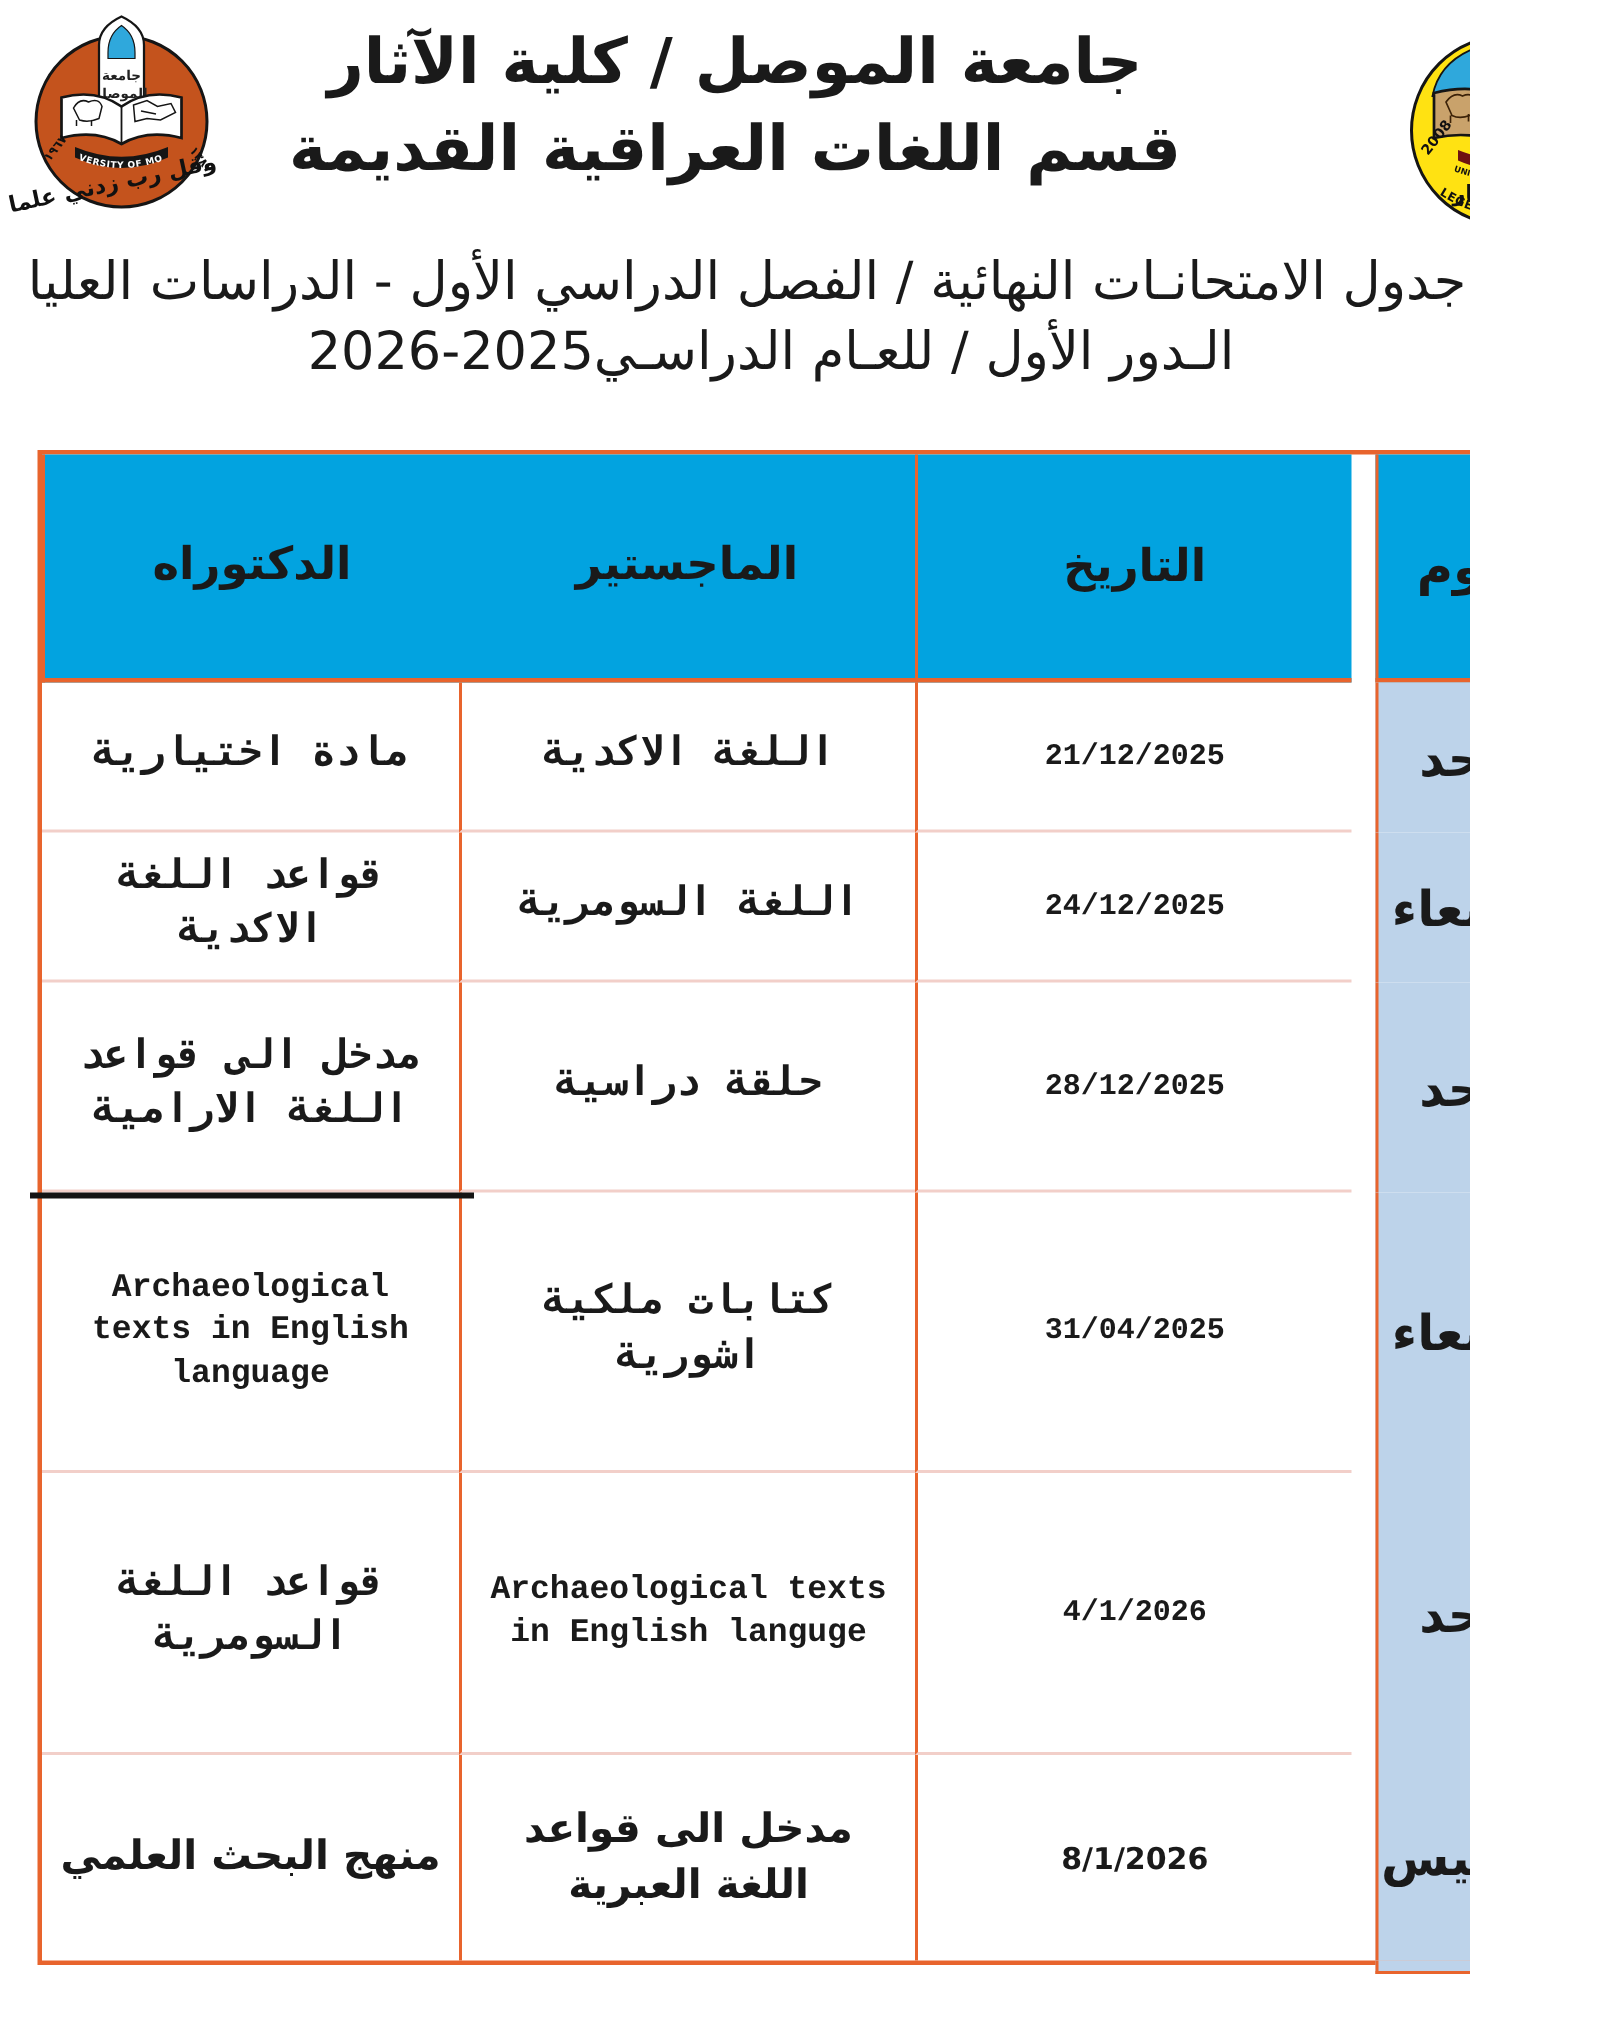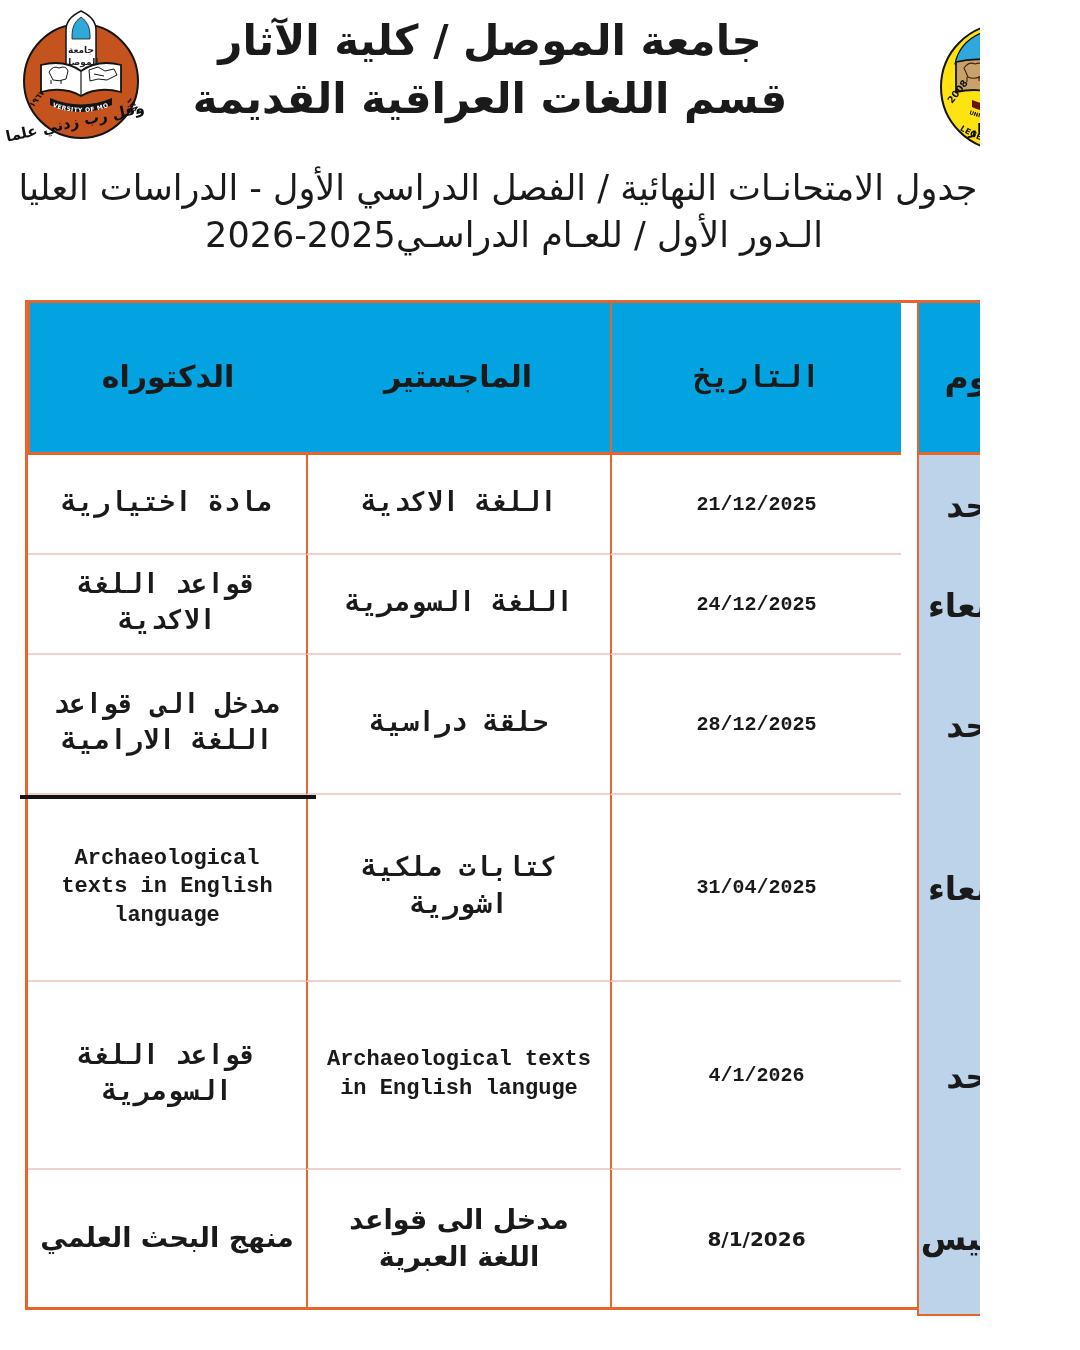--- a/index.html
+++ b/index.html
@@ -156,21 +156,21 @@
   <div class="subtitle-block">
     <div>جدول الامتحانـات النهائية / الفصل الدراسي الأول - الدراسات العليا</div>
     <div class="subtitle-line2">
       <span>الـدور الأول / للعـام الدراسـي</span><span class="years" dir="ltr">2026-2025</span>
     </div>
   </div>
 
   <div class="exam-table">
 
     <div class="cell hcell day">اليوم</div>
-    <div class="cell hcell date" style="font-size:30px;font-family:Liberation Mono, monospace;">التاريخ</div>
+    <div class="cell hcell date" style="font-size:30px;">التاريخ</div>
     <div class="cell hcell mas" style="font-size:30px;">الماجستير</div>
     <div class="cell hcell doc" style="font-size:30px;">الدكتوراه</div>
 
     <div class="cell day">الاحد</div>
     <div class="cell date sep">
         <span dir="ltr">21/12/2025</span>
       </div>
     <div class="cell doc sep">اللغة الاكدية</div>
     <div class="cell mas sep">مادة اختيارية</div>
 

